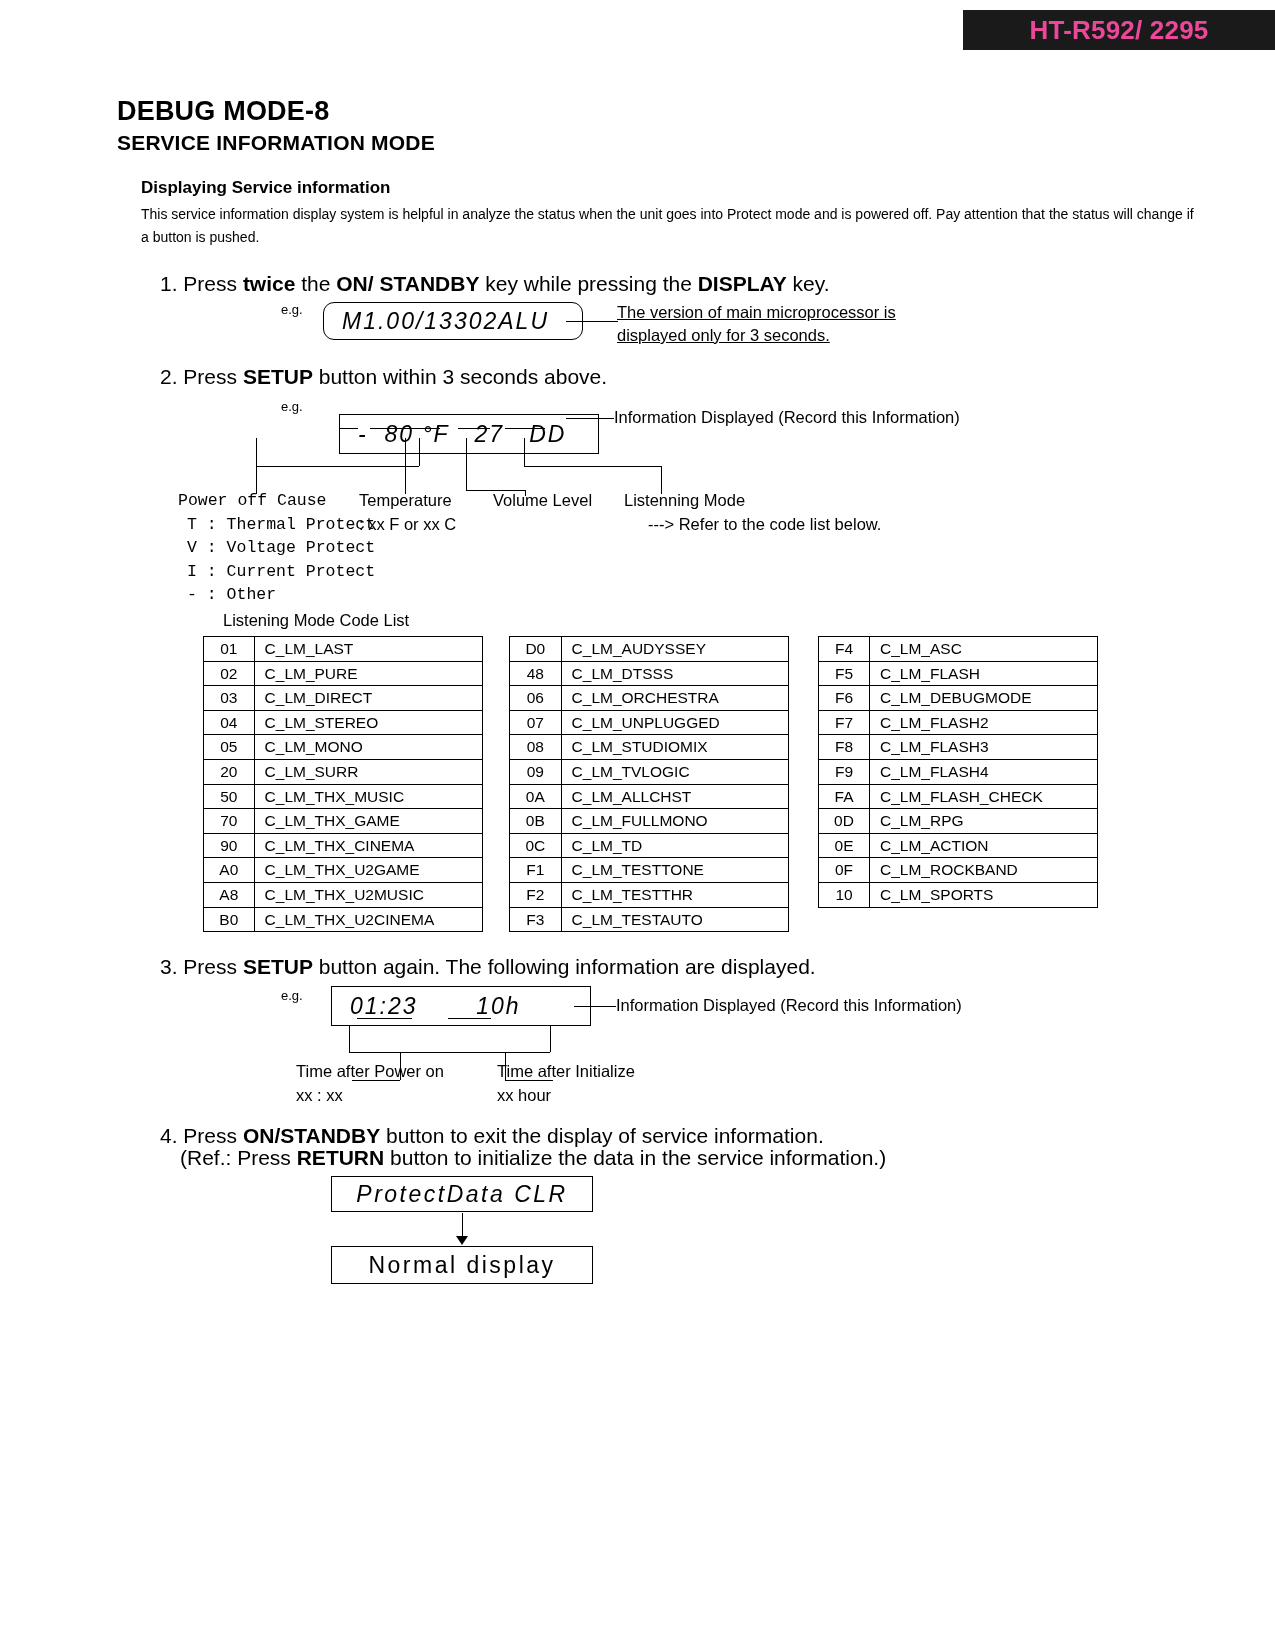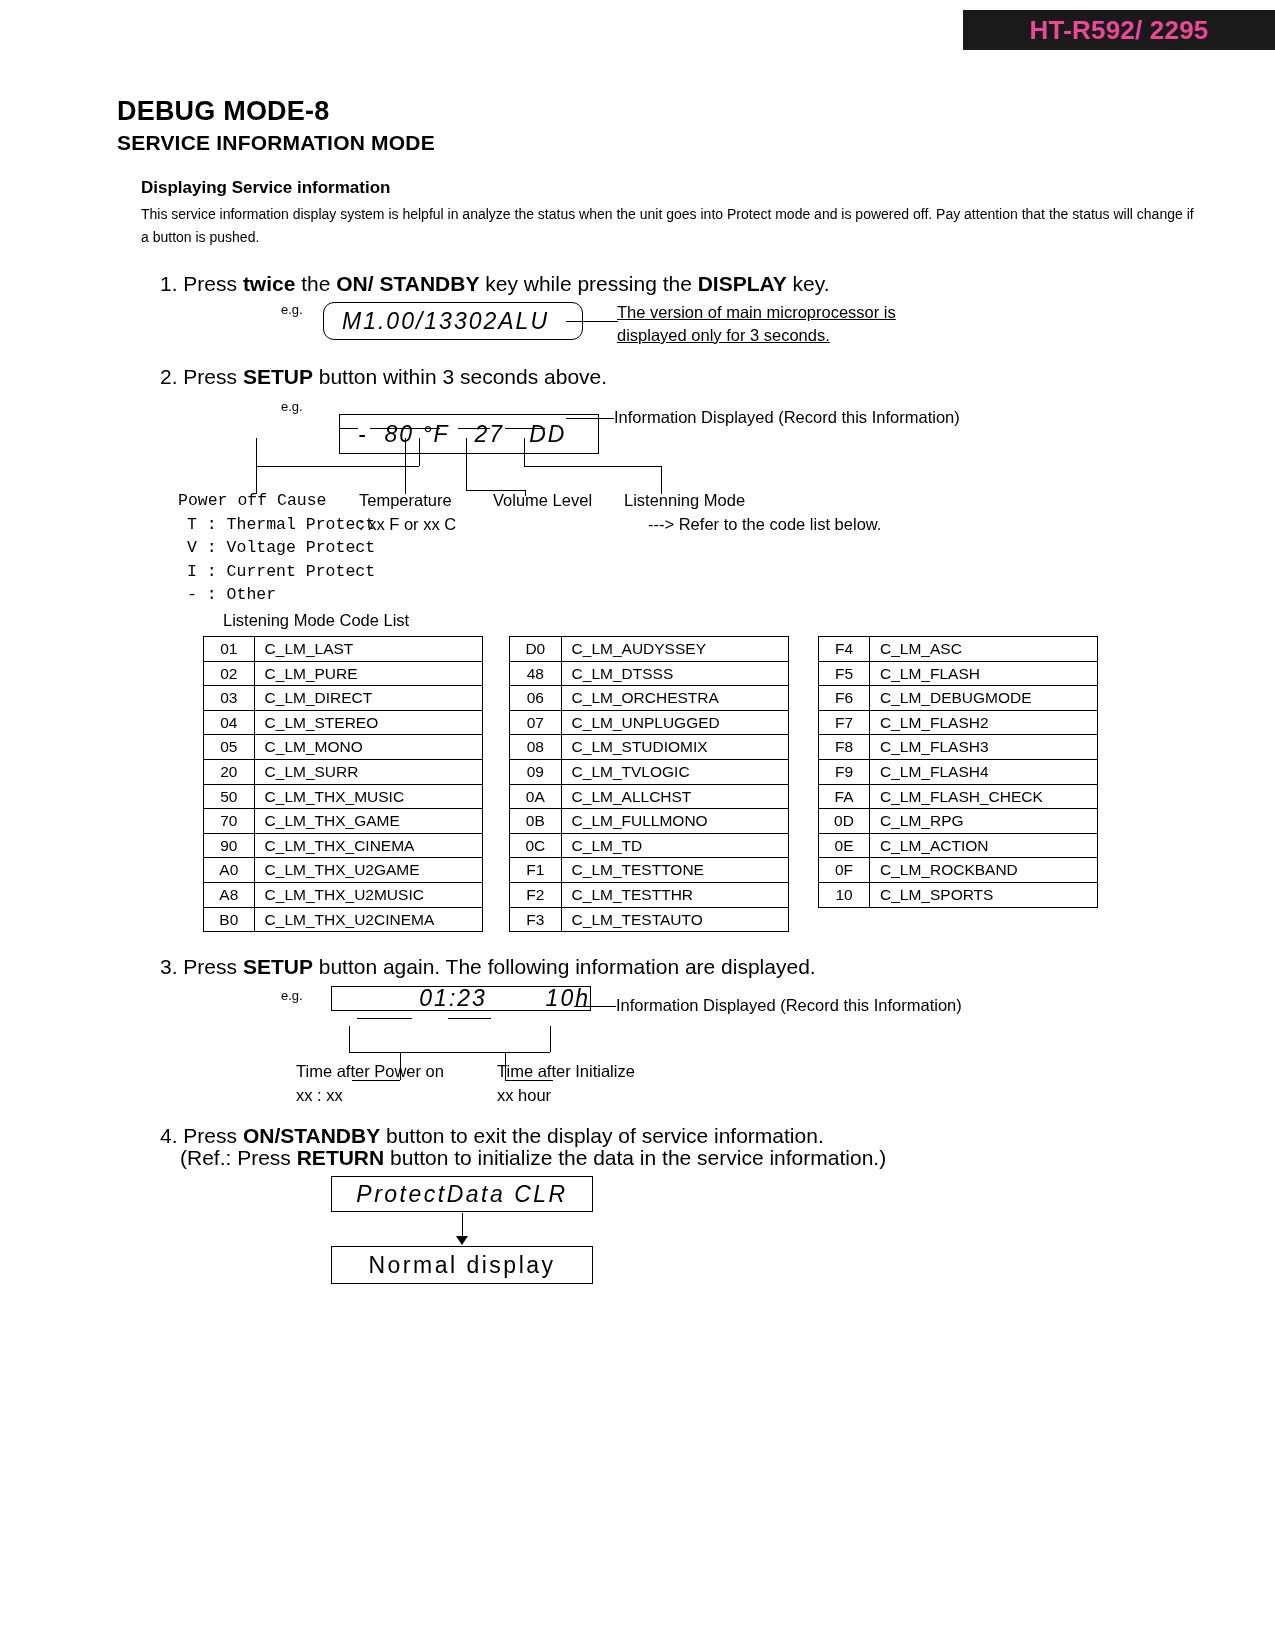--- a/index.html
+++ b/index.html
@@ -413,21 +413,21 @@
   </table>
 
 <div class="step" style="left:160px; top:955px;">
   <span>3.</span>
   <span>
     <span>Press </span><b>SETUP</b><span> button again. The following information are displayed.</span>
   </span>
 </div>
 
 <div class="eg" style="left:281px; top:988px;"><span>e.g.</span></div>
-<div class="lcd" style="left:331px; top:986px; width:260px; height:25px;justify-content:flex-end;">
+<div class="lcd" style="left:331px; top:986px; width:260px; height:40px;">
   <span class="lcd-inner">01:23       10h</span>
 </div>
 <div class="tick" style="left:357px; top:1018px; width:55px;"></div>
 <div class="tick" style="left:448px; top:1018px; width:43px;"></div>
 
 <div class="hline" style="left:574px; top:1006px; width:42px;"></div>
 <div class="callout" style="left:616px; top:994px;">Information Displayed (Record this Information)</div>
 
 <div class="vline" style="left:349px; top:1026px; height:26px;"></div>
 <div class="hline" style="left:349px; top:1052px; width:201px;"></div>

